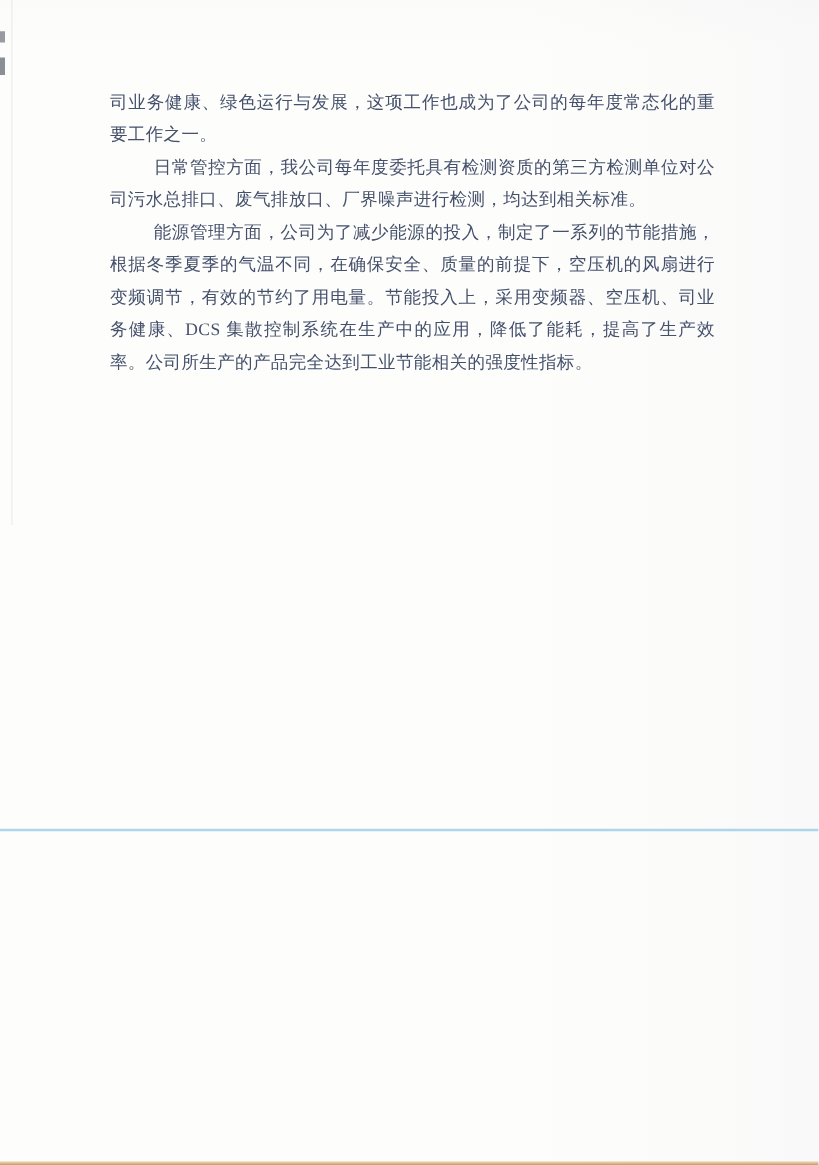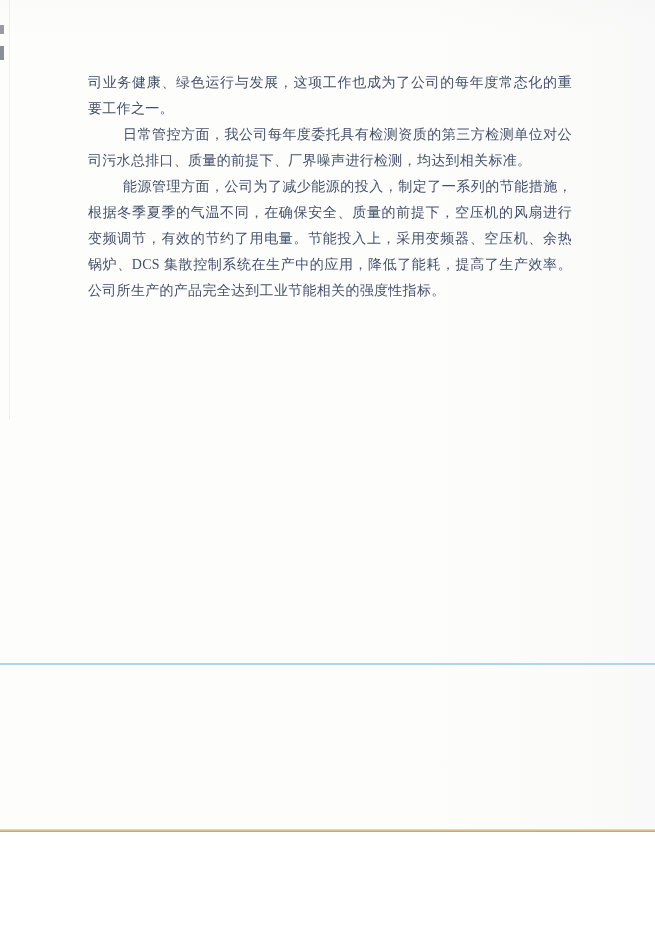--- a/index.html
+++ b/index.html
@@ -3,21 +3,21 @@
 <meta charset="utf-8">
 <style>
   html, body {
     margin: 0;
     padding: 0;
     background: #ffffff;
   }
   .page {
     position: relative;
     width: 655px;
-    height: 832px;
+    height: 932px;
     overflow: hidden;
     background:
       linear-gradient(to left, rgba(195,198,205,0.07), rgba(195,198,205,0.0) 35%),
       linear-gradient(to bottom, rgba(210,212,216,0.05), rgba(210,212,216,0.0) 4%),
       #fdfdfc;
     font-family: "Liberation Serif", "DejaVu Serif", serif;
   }
   
   .left-edge-shadow {
     position: absolute;
@@ -84,20 +84,20 @@
 <body>
 
 <div class="page">
 
   <div class="left-edge-shadow"></div>
   <div class="edge-mark-a"></div>
   <div class="edge-mark-b"></div>
 
   <div class="text-block">
     <p>司业务健康、绿色运行与发展，这项工作也成为了公司的每年度常态化的重要工作之一。</p>
-    <p class="indent">日常管控方面，我公司每年度委托具有检测资质的第三方检测单位对公司污水总排口、质量的前提下、厂界噪声进行检测，均达到相关标准。</p>
-    <p class="indent">能源管理方面，公司为了减少能源的投入，制定了一系列的节能措施，根据冬季夏季的气温不同，在确保安全、质量的前提下，空压机的风扇进行变频调节，有效的节约了用电量。节能投入上，采用变频器、空压机、余热锅炉、DCS 集散控制系统在生产中的应用，降低了能耗，提高了生产效率。公司所生产的产品完全达到工业节能相关的强度性指标。</p>
+    <p class="indent">日常管控方面，我公司每年度委托具有检测资质的第三方检测单位对公司污水总排口、废气排放口、厂界噪声进行检测，均达到相关标准。</p>
+    <p class="indent">能源管理方面，公司为了减少能源的投入，制定了一系列的节能措施，根据冬季夏季的气温不同，在确保安全、质量的前提下，空压机的风扇进行变频调节，有效的节约了用电量。节能投入上，采用变频器、空压机、司业务健康、DCS 集散控制系统在生产中的应用，降低了能耗，提高了生产效率。公司所生产的产品完全达到工业节能相关的强度性指标。</p>
   </div>
 
   <div class="divider-line"></div>
   <div class="bottom-edge"></div>
 
 </div>
 
 </body></html>

